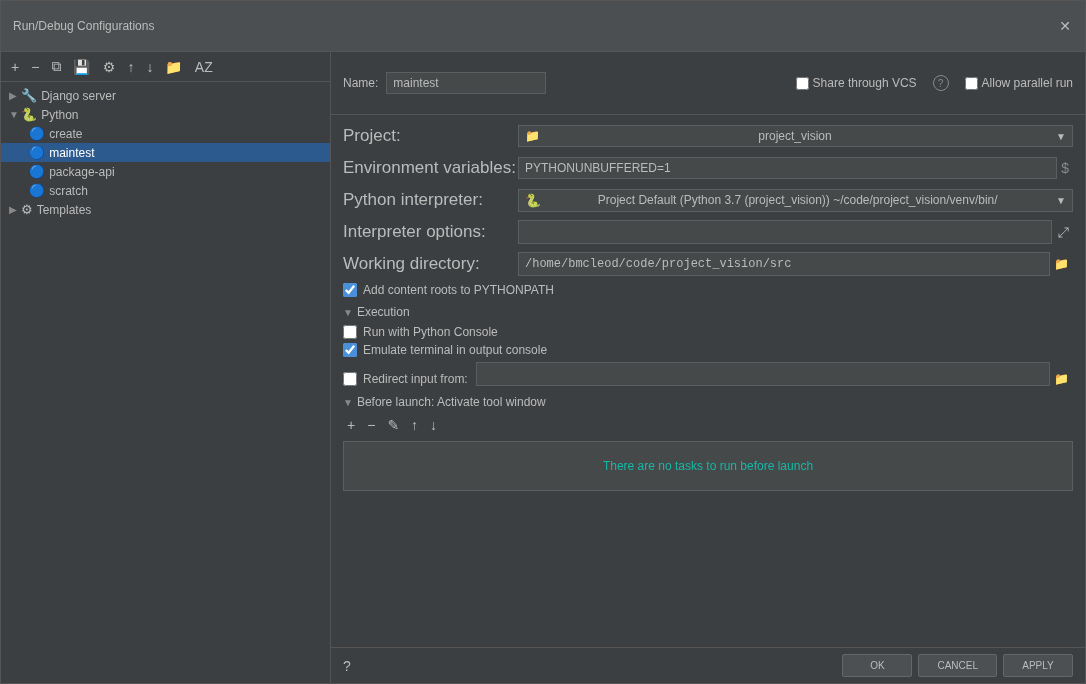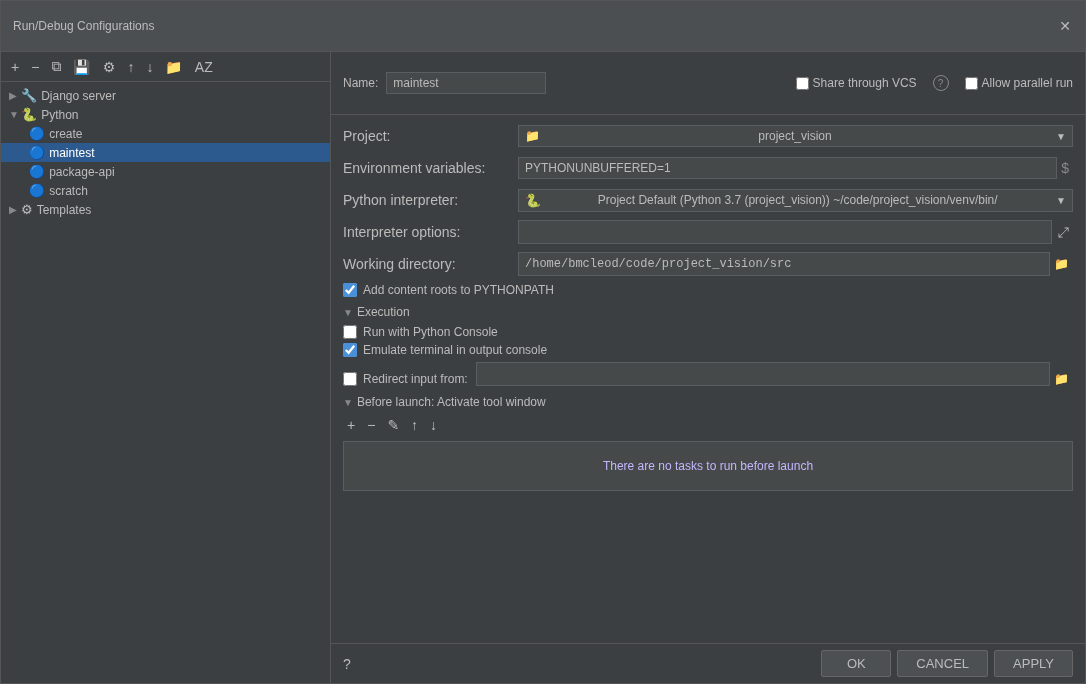--- a/index.html
+++ b/index.html
@@ -166,21 +166,21 @@
     }
     .form-row {
       display: flex;
       align-items: center;
       margin-bottom: 6px;
       min-height: 26px;
     }
     .form-label {
       width: 175px;
       color: #bbbbbb;
-      font-size: 14px;
+      font-size: 17px;
       flex-shrink: 0;
     }
     .form-control {
       flex: 1;
       display: flex;
       align-items: center;
     }
     .dropdown-btn {
       display: flex;
       align-items: center;
@@ -279,21 +279,21 @@
     }
     .bl-btn {
       background: none;
       border: none;
       color: #bbbbbb;
       cursor: pointer;
       font-size: 14px;
       padding: 2px 4px;
     }
     .no-tasks-msg {
-      color: #c4b5fd;
+      color: #14b8a6;
       font-size: 12px;
       text-align: center;
       padding: 8px;
       background: #45494a;
       border: 1px solid #5a5e60;
       min-height: 50px;
       display: flex;
       align-items: center;
       justify-content: center;
     }
@@ -322,21 +322,21 @@
       cursor: pointer;
       font-size: 14px;
       margin-right: auto;
     }
     .footer-btn {
       background: #4c5052;
       border: 1px solid #666;
       color: #bbbbbb;
       padding: 5px 18px;
       cursor: pointer;
-      font-size: 13px;
+      font-size: 10px;
       border-radius: 2px;
       min-width: 70px;
     }
     .folder-icon-btn {
       background: none;
       border: none;
       color: #888;
       cursor: pointer;
       font-size: 12px;
       padding: 0 4px;

